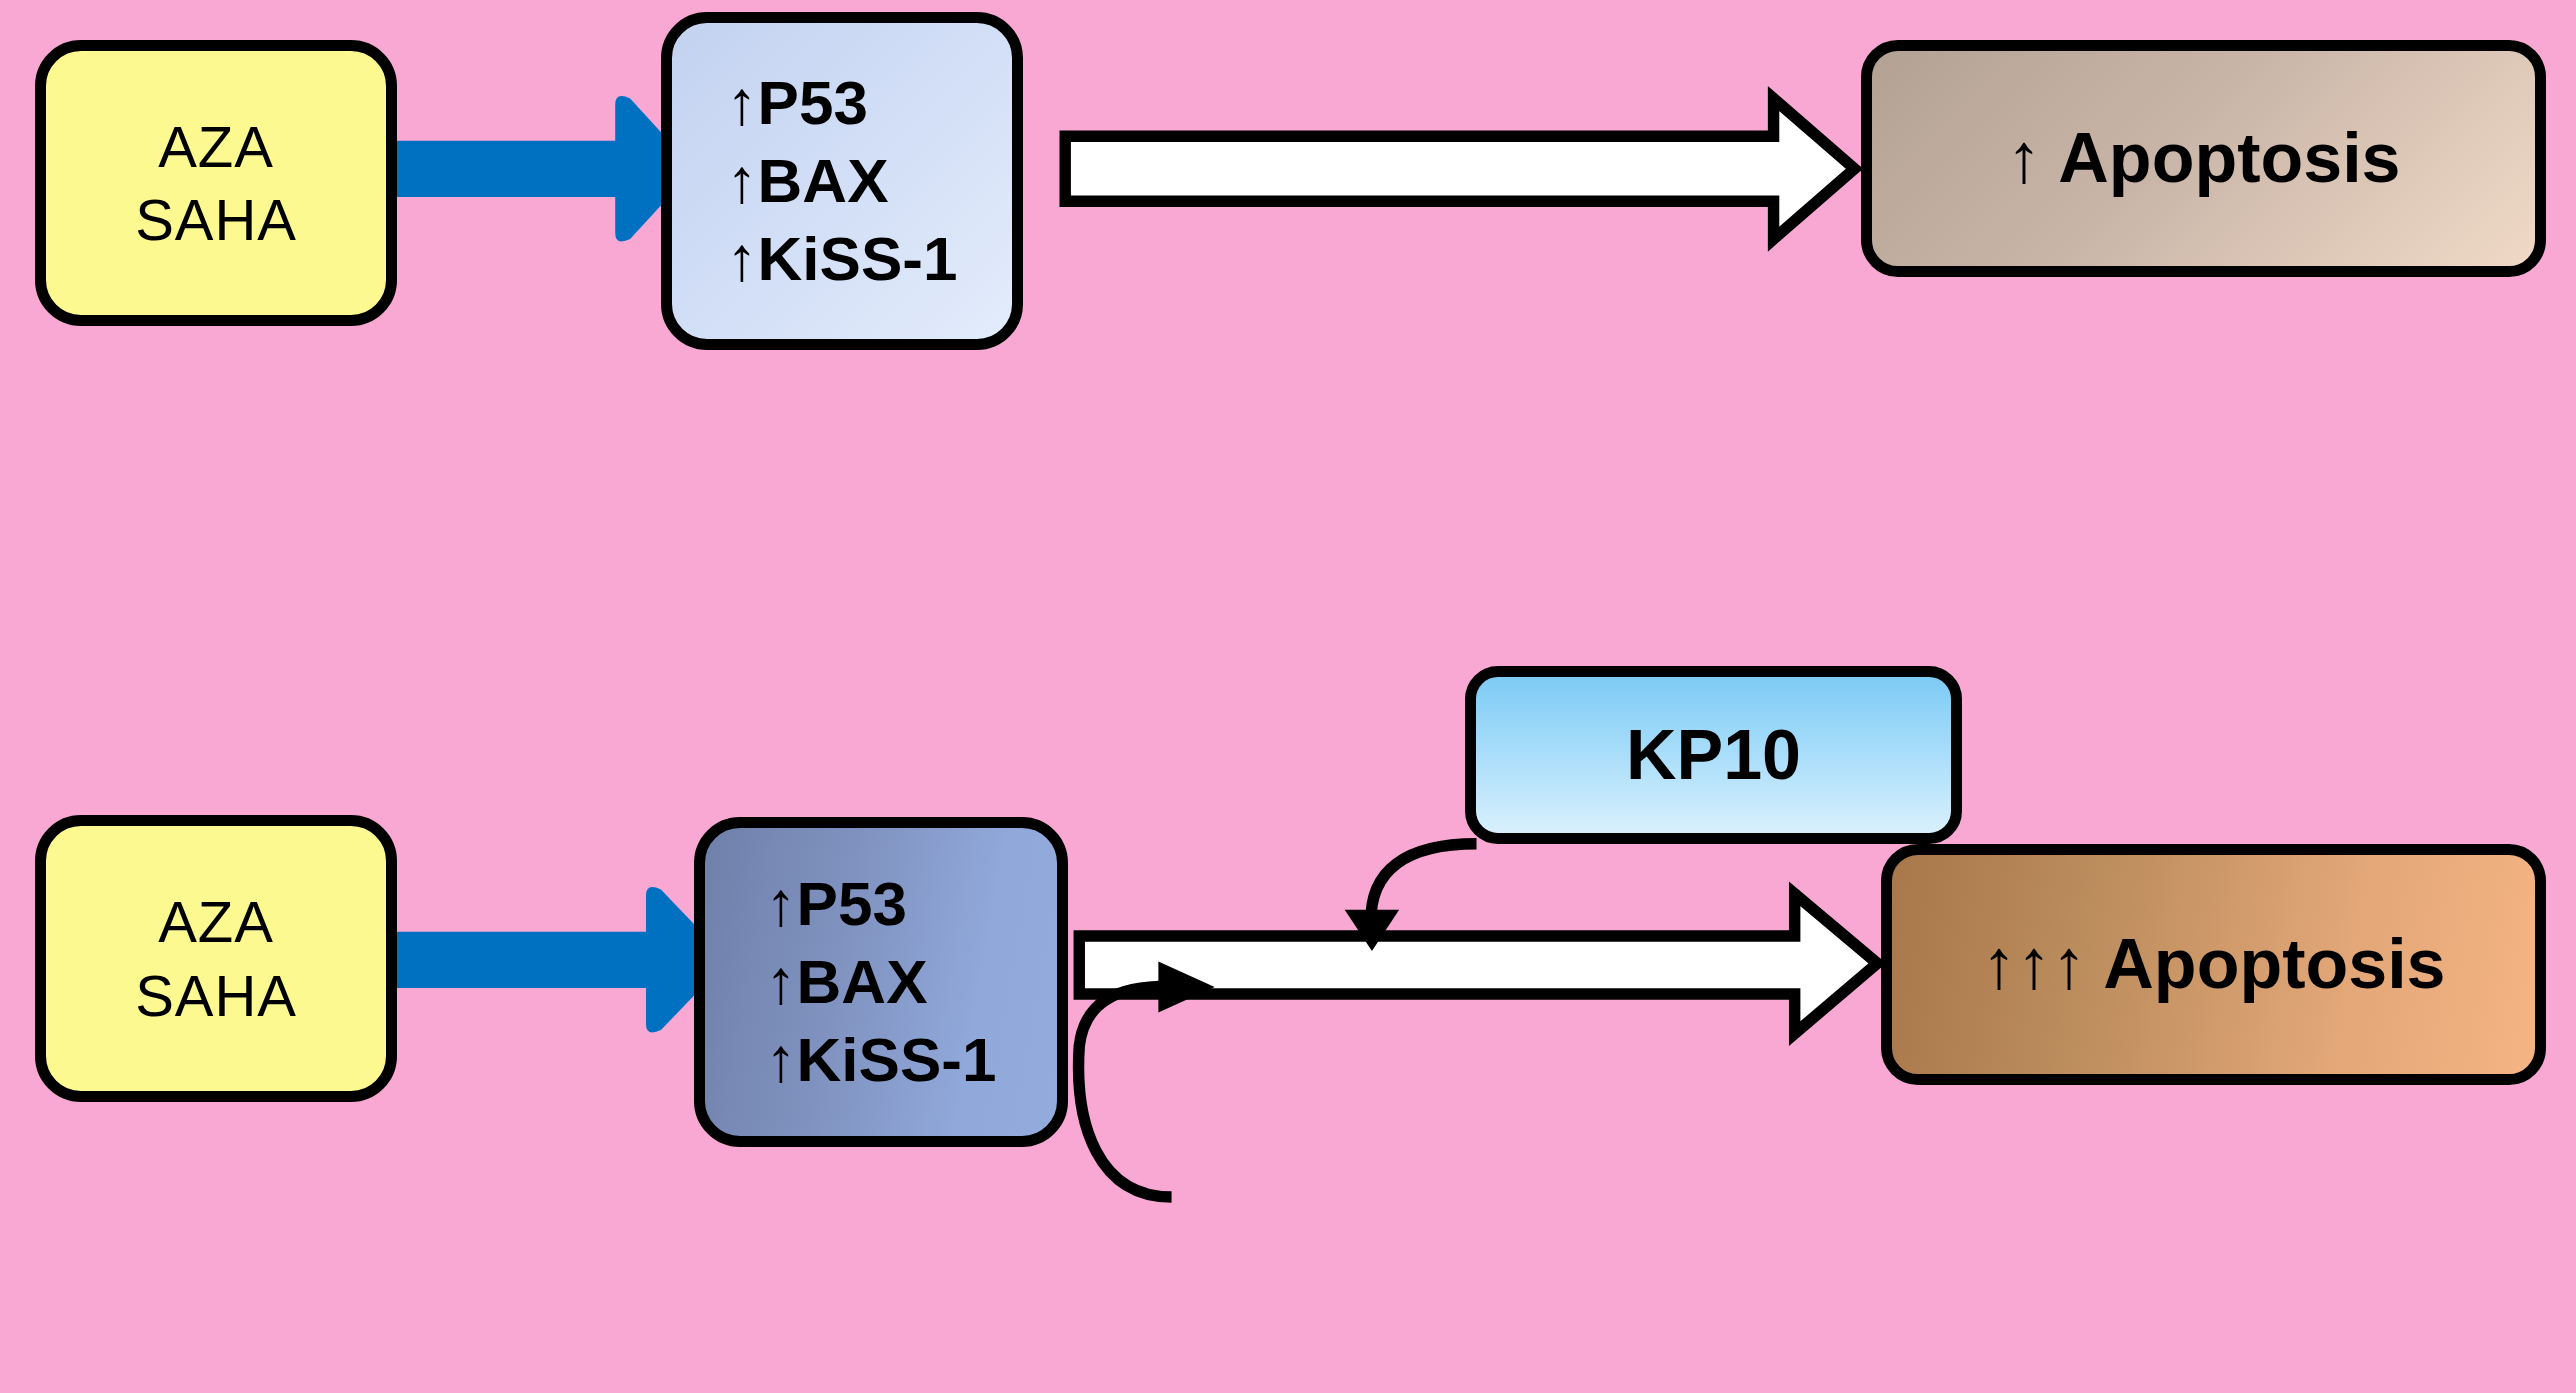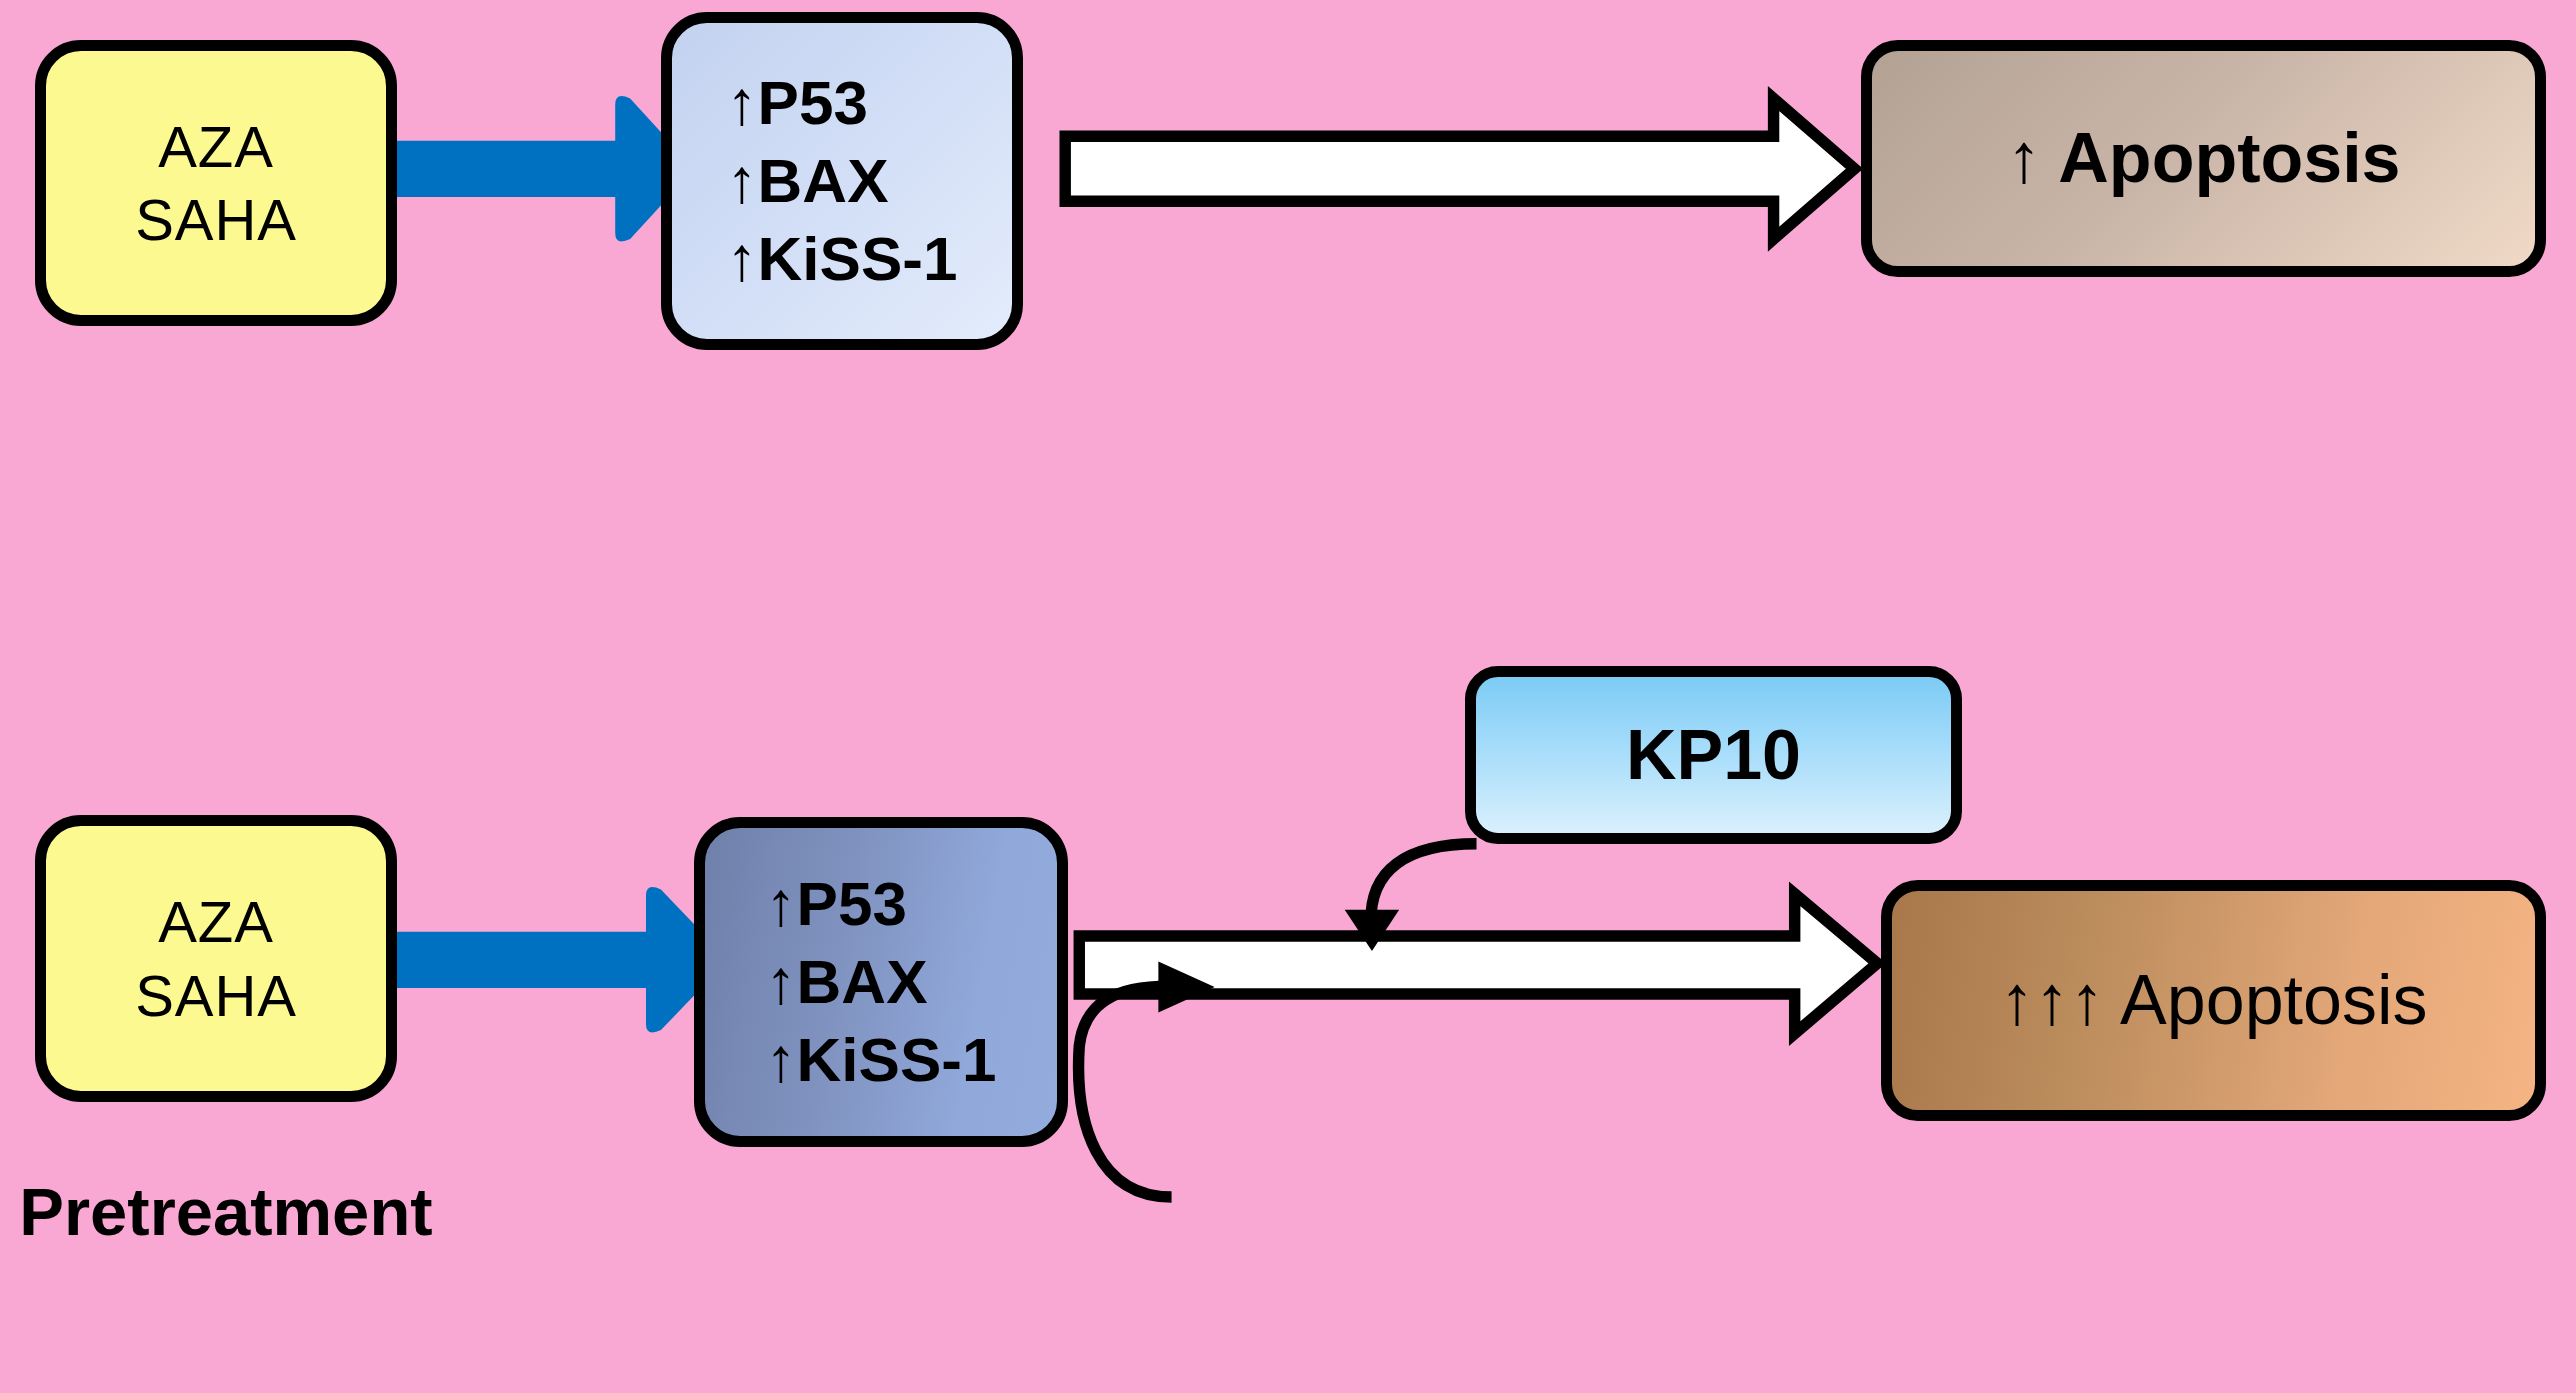--- a/index.html
+++ b/index.html
@@ -100,22 +100,21 @@
     background: linear-gradient(100deg, #abe58c 0%, #c4edad 45%, #e6f8dc 100%);
     font-size: 70px;
     font-weight: 700;
   }
 
   #apop-bot {
     left: 1881px; top: 844px; width: 665px; height: 241px;
     border-radius: 37px;
     background: linear-gradient(100deg, #a8774b 0%, #bb8c5c 30%, #e3a778 70%, #f5b483 100%);
     font-size: 70px;
-    font-weight: 400;
-    margin-top: 36px;
+    font-weight: 700;
   }
 
   
   #pretreatment-label {
     position: absolute;
     left: 19.3px;
     top: 1173px;
     font-size: 67px;
     font-weight: 700;
     color: #000000;
@@ -243,16 +242,15 @@
 
   <div class="node" id="kp10">
     <div class="node-line">KP10</div>
   </div>
 
 
   <div class="node" id="apop-bot">
     <div class="node-line">↑↑↑ Apoptosis</div>
   </div>
 
-  <div id="pretreatment-label">Pretreatment</div>
 
 </div>
 
 
 </body></html>

